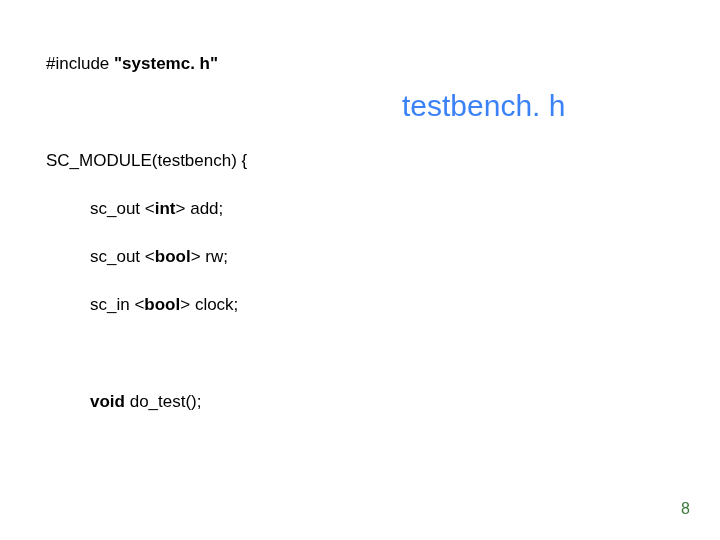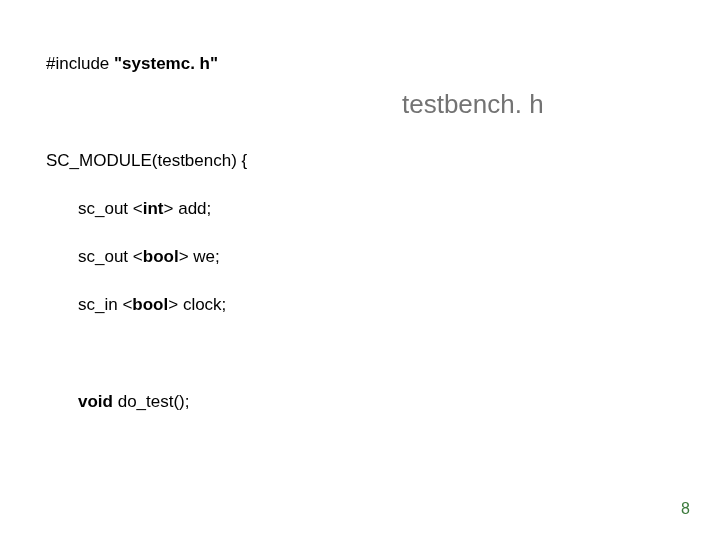--- a/index.html
+++ b/index.html
@@ -21,48 +21,48 @@
   }
   .code-block {
     position: absolute;
     left: 46px;
     top: 28px;
     font-size: 17px;
     line-height: 1.42;
     white-space: pre;
   }
   .b { font-weight: bold; }
-  .indent1 { margin-left: 32px; }
+  .indent1 { margin-left: 44px; }
   .spacer { height: 24px; }
   .title-label {
     position: absolute;
     left: 402px;
     top: 89px;
-    font-size: 26px;
-    color: #737373;
+    font-size: 30px;
+    color: #3b82f6;
   }
   .page-number {
     position: absolute;
     right: 30px;
     bottom: 22px;
     font-size: 16px;
     color: #3b7a3b;
   }
 </style>
 </head>
 <body>
 
 <div class="slide">
 
   <div class="code-block">
 <div><span>#include </span><span class="b">"systemc. h"</span></div>
 <div class="spacer"></div>
 <div>SC_MODULE(testbench) {</div>
 <div class="indent1"><span>sc_out &lt;</span><span class="b">int</span><span>&gt; add;</span></div>
-<div class="indent1"><span>sc_out &lt;</span><span class="b">bool</span><span>&gt; we;</span></div>
+<div class="indent1"><span>sc_out &lt;</span><span class="b">bool</span><span>&gt; rw;</span></div>
 <div class="indent1"><span>sc_in &lt;</span><span class="b">bool</span><span>&gt; clock;</span></div>
 <div class="spacer"></div>
 <div class="indent1"><span class="b">void</span><span> do_test();</span></div>
 
 
 
 
 
 
 

